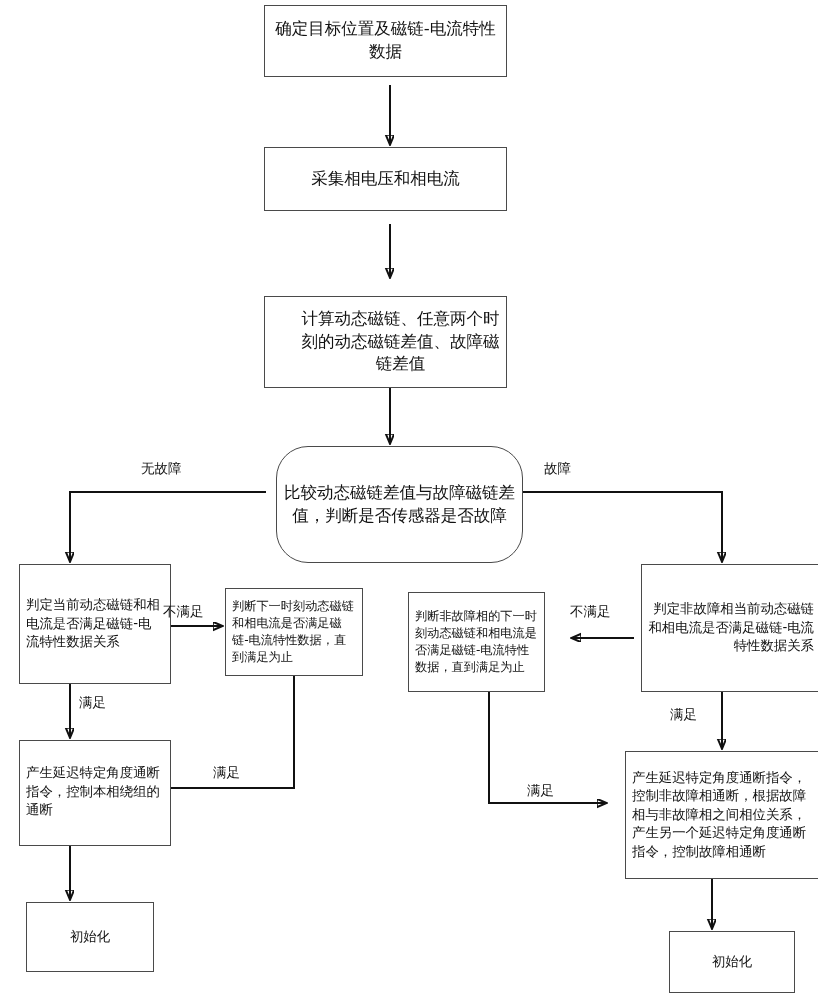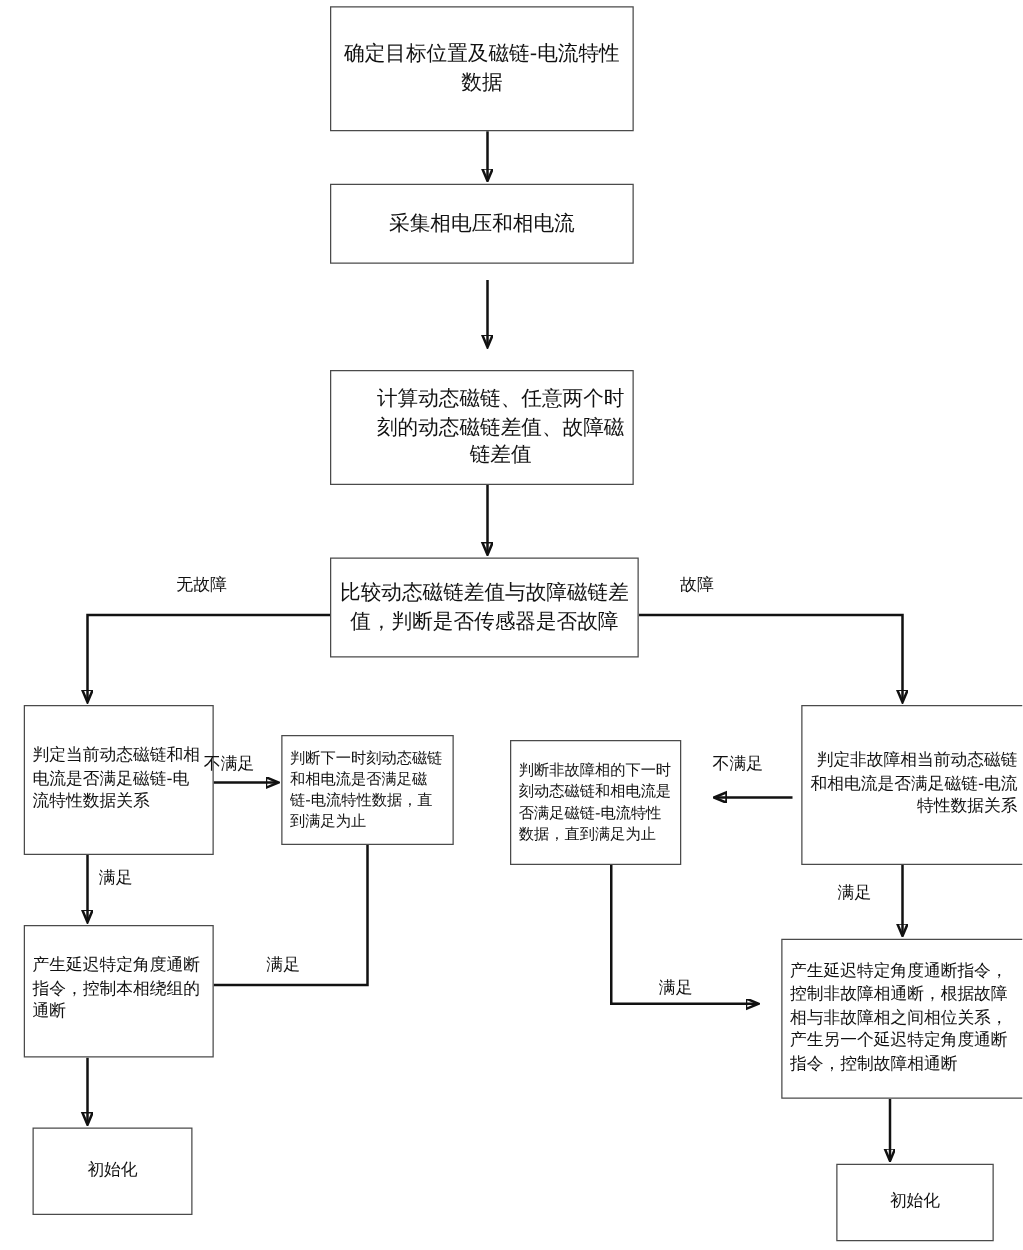--- a/index.html
+++ b/index.html
@@ -90,33 +90,33 @@
 
     <line x1="634" y1="638" x2="572" y2="638" marker-end="url(#arrow)"></line>
 
     <line x1="722" y1="692" x2="722" y2="748" marker-end="url(#arrow)"></line>
 
     <path d="M489,692 L489,803 L606,803" marker-end="url(#arrow)"></path>
 
     <line x1="712" y1="879" x2="712" y2="928" marker-end="url(#arrow)"></line>
   </svg>
 
-  <div class="node fs16" style="left:264px; top:5px; width:243px; height:100px;">
+  <div class="node fs16" style="left:264px; top:5px; width:243px; height:72px;">
     <span class="node-text">确定目标位置及磁链-电流特性数据</span>
   </div>
 
   <div class="node fs16" style="left:264px; top:147px; width:243px; height:64px;">
     <span class="node-text">采集相电压和相电流</span>
   </div>
 
   <div class="node fs16" style="left:264px; top:296px; width:243px; height:92px;padding-left:36px;">
     <span class="node-text">计算动态磁链、任意两个时刻的动态磁链差值、故障磁链差值</span>
   </div>
 
-  <div class="node fs16" style="left:264px; top:446px; width:247px; height:80px;">
+  <div class="node fs16" style="left:276px; top:446px; width:247px; height:117px;border-radius:32px;">
     <span class="node-text">比较动态磁链差值与故障磁链差值，判断是否传感器是否故障</span>
   </div>
 
   <div class="node fs13" style="left:3px; top:564px; width:152px; height:120px; text-align:left; justify-content:flex-start;">
     <span class="node-text">判定当前动态磁链和相电流是否满足磁链-电流特性数据关系</span>
   </div>
 
   <div class="node fs12" style="left:225px; top:588px; width:138px; height:88px; text-align:left; justify-content:flex-start;">
     <span class="node-text">判断下一时刻动态磁链和相电流是否满足磁链-电流特性数据，直到满足为止</span>
   </div>

